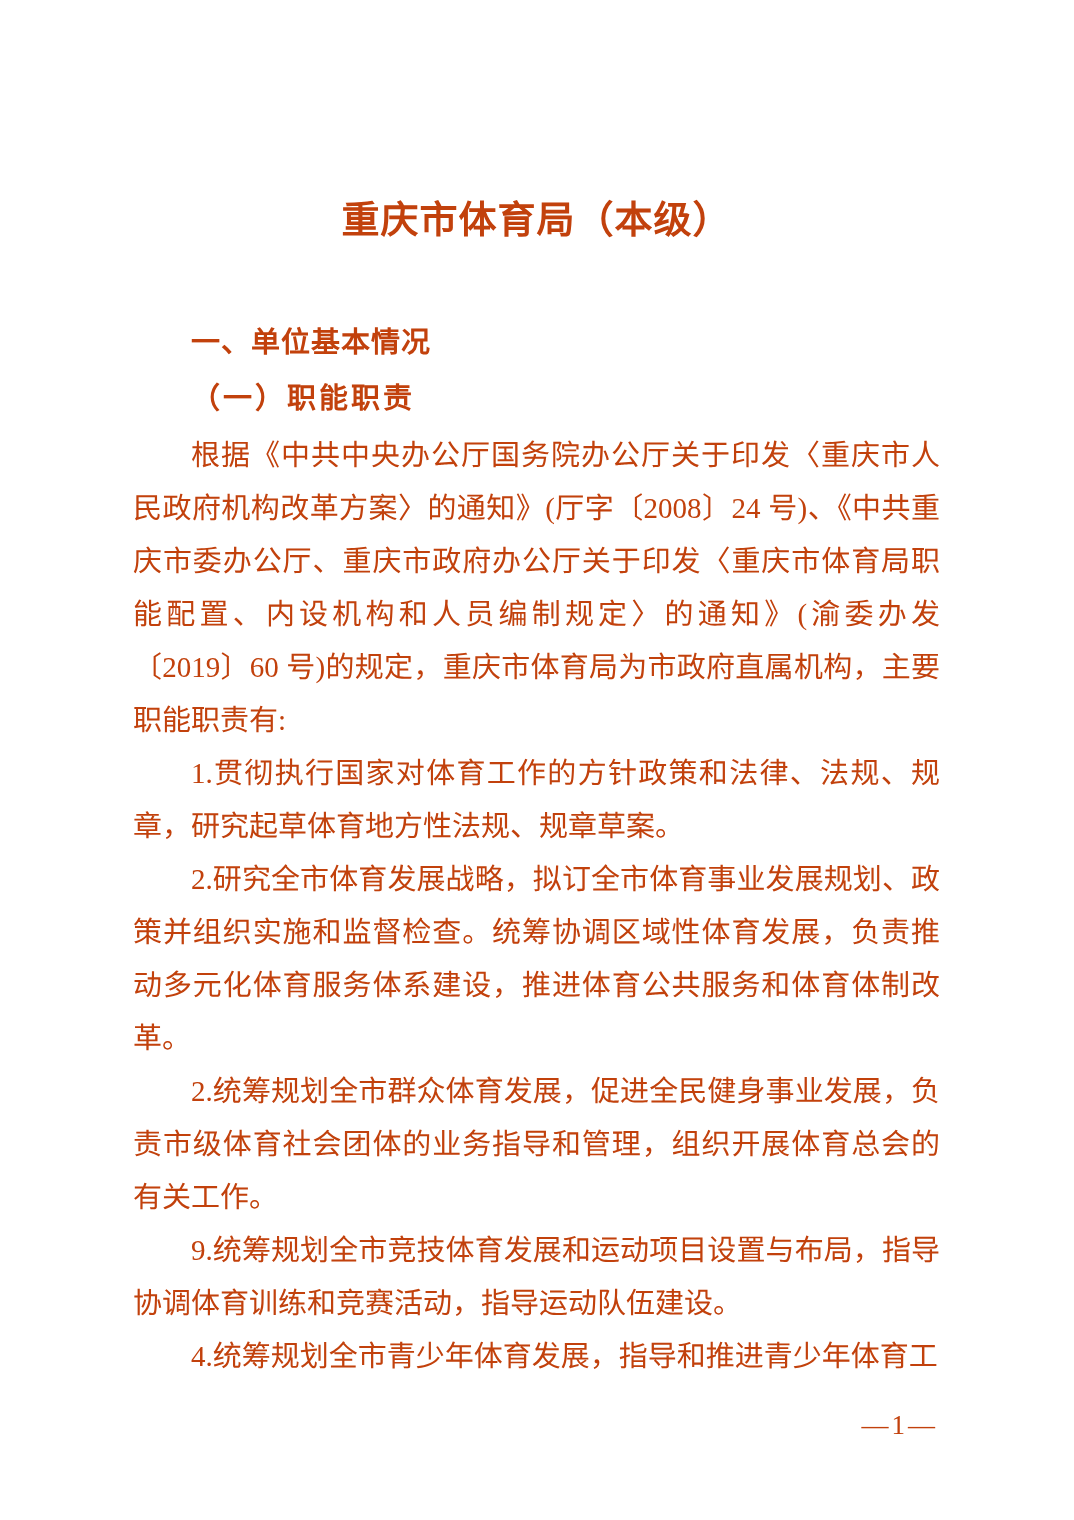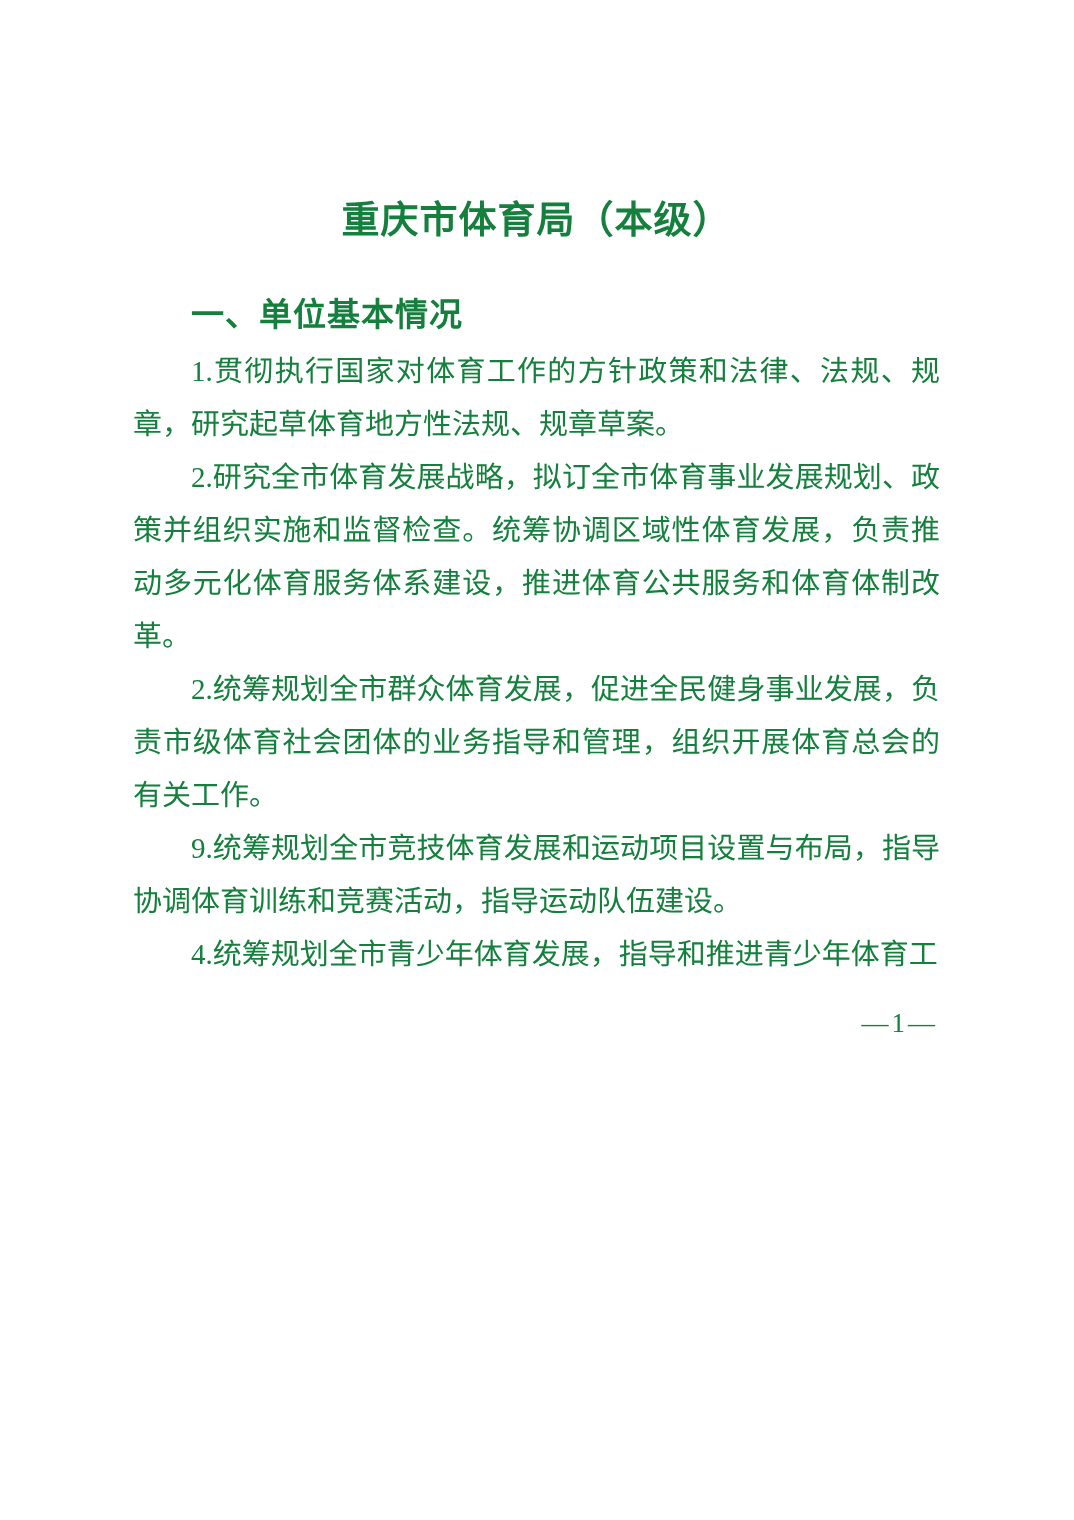--- a/index.html
+++ b/index.html
@@ -7,39 +7,39 @@
     margin: 0;
     padding: 0;
     background: #ffffff;
   }
   .page {
     position: relative;
     width: 1074px;
     height: 1520px;
     margin: 0 auto;
     background: #ffffff;
-    color: #15803d;
+    color: #c2410c;
     padding: 0 134px 0 133px;
     overflow: hidden;
     font-family: "Liberation Serif", serif;
   }
   .title-block {
     margin-top: 190px;
     text-align: center;
     font-family: "Liberation Serif", serif;
     font-weight: bold;
     font-size: 38px;
     line-height: 60px;
     letter-spacing: 1px;
   }
   .section-heading {
-    margin: 44px 0 0 0;
+    margin: 72px 0 0 0;
     font-family: "Liberation Sans", sans-serif;
     font-weight: bold;
-    font-size: 33px;
+    font-size: 29px;
     line-height: 41px;
     text-indent: 58px;
     letter-spacing: 1px;
   }
   .subsection-heading {
     margin: 15px 0 0 0;
     font-family: "Liberation Serif", serif;
     font-weight: bold;
     font-size: 29px;
     line-height: 41px;
@@ -74,22 +74,24 @@
 <body>
 
 <div class="page">
 
   <div class="title-block">
     <div class="title-line">重庆市体育局（本级）</div>
   </div>
 
   <h2 class="section-heading">一、单位基本情况</h2>
 
+  <h3 class="subsection-heading">（一）职能职责</h3>
 
   <div class="body-text">
+      <p>根据《中共中央办公厅国务院办公厅关于印发〈重庆市人民政府机构改革方案〉的通知》(厅字〔2008〕24 号)、《中共重庆市委办公厅、重庆市政府办公厅关于印发〈重庆市体育局职能配置、内设机构和人员编制规定〉的通知》(渝委办发〔2019〕60 号)的规定，重庆市体育局为市政府直属机构，主要职能职责有:</p>
       <p>1.贯彻执行国家对体育工作的方针政策和法律、法规、规章，研究起草体育地方性法规、规章草案。</p>
       <p>2.研究全市体育发展战略，拟订全市体育事业发展规划、政策并组织实施和监督检查。统筹协调区域性体育发展，负责推动多元化体育服务体系建设，推进体育公共服务和体育体制改革。</p>
       <p>2.统筹规划全市群众体育发展，促进全民健身事业发展，负责市级体育社会团体的业务指导和管理，组织开展体育总会的有关工作。</p>
       <p>9.统筹规划全市竞技体育发展和运动项目设置与布局，指导协调体育训练和竞赛活动，指导运动队伍建设。</p>
       <p>4.统筹规划全市青少年体育发展，指导和推进青少年体育工</p>
     </div>
 
   <div class="footer">
     <span class="page-number">—1—</span>
   </div>

